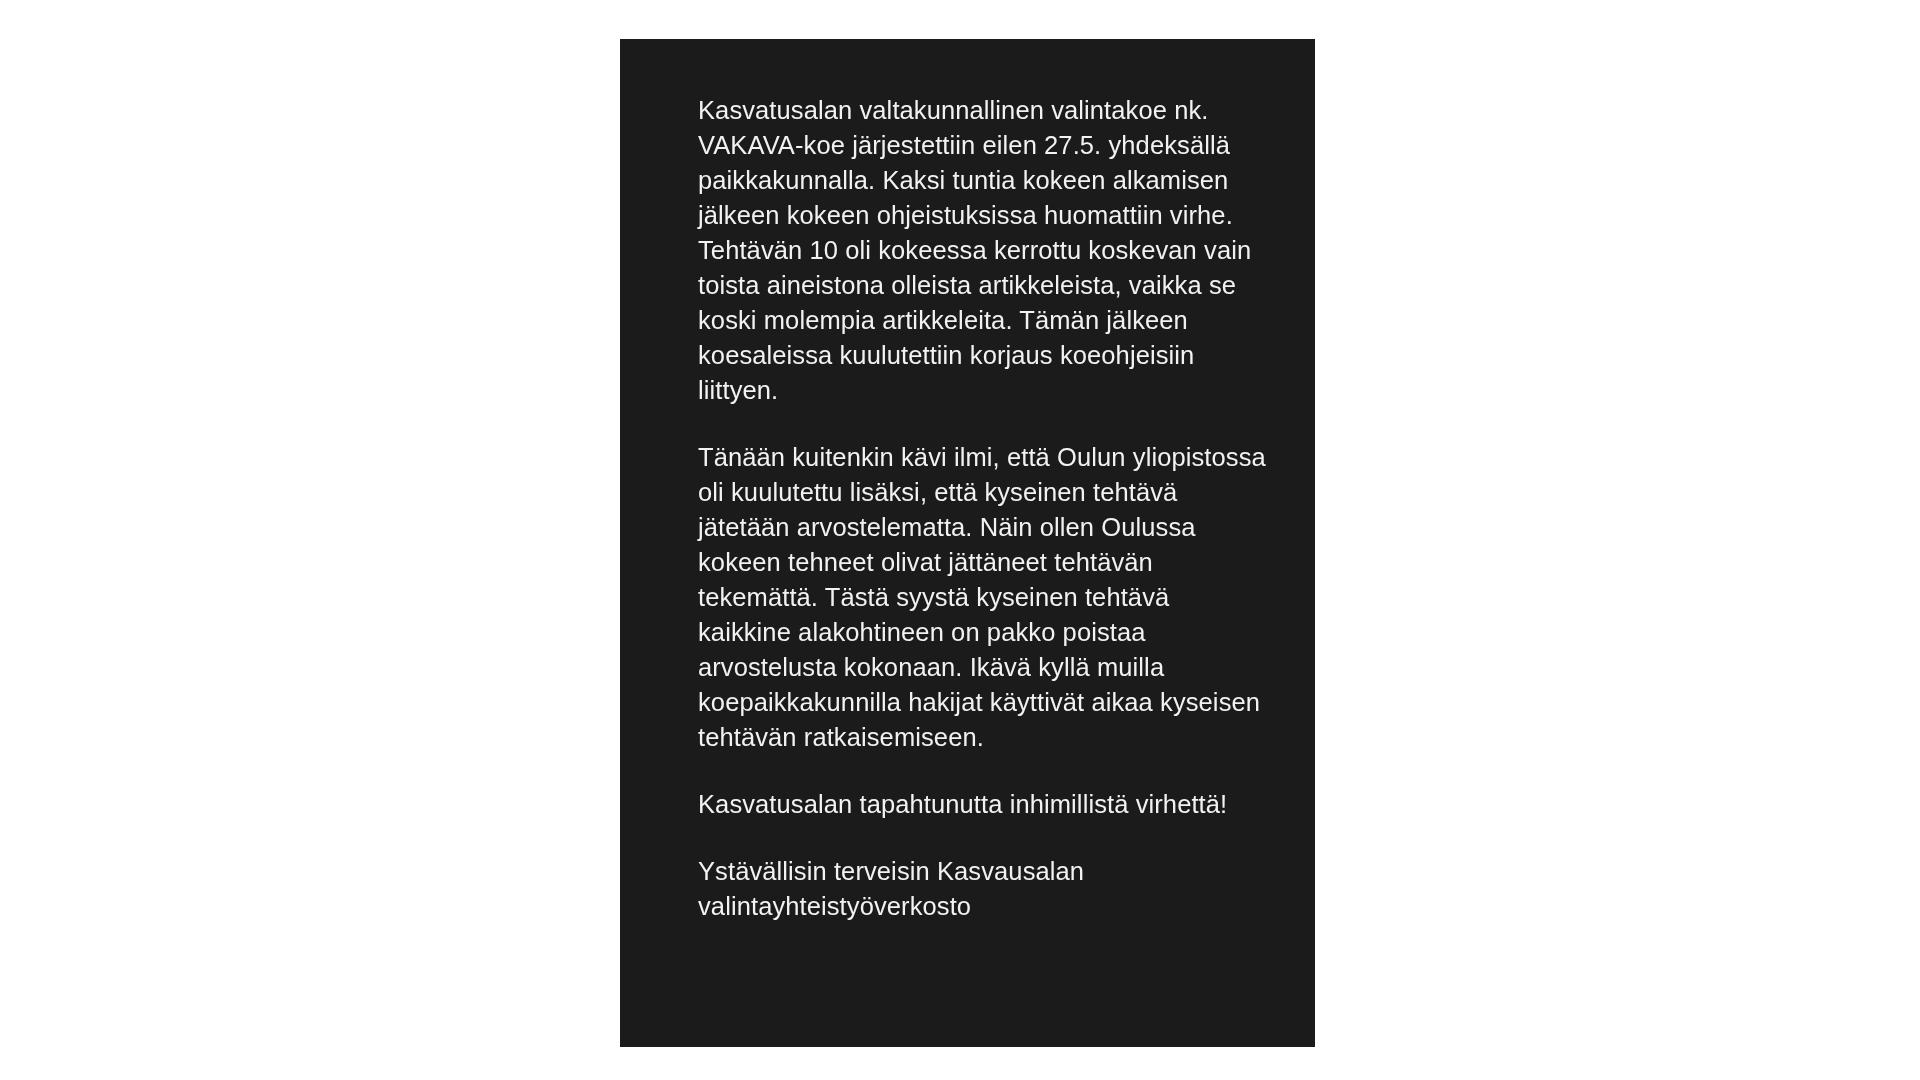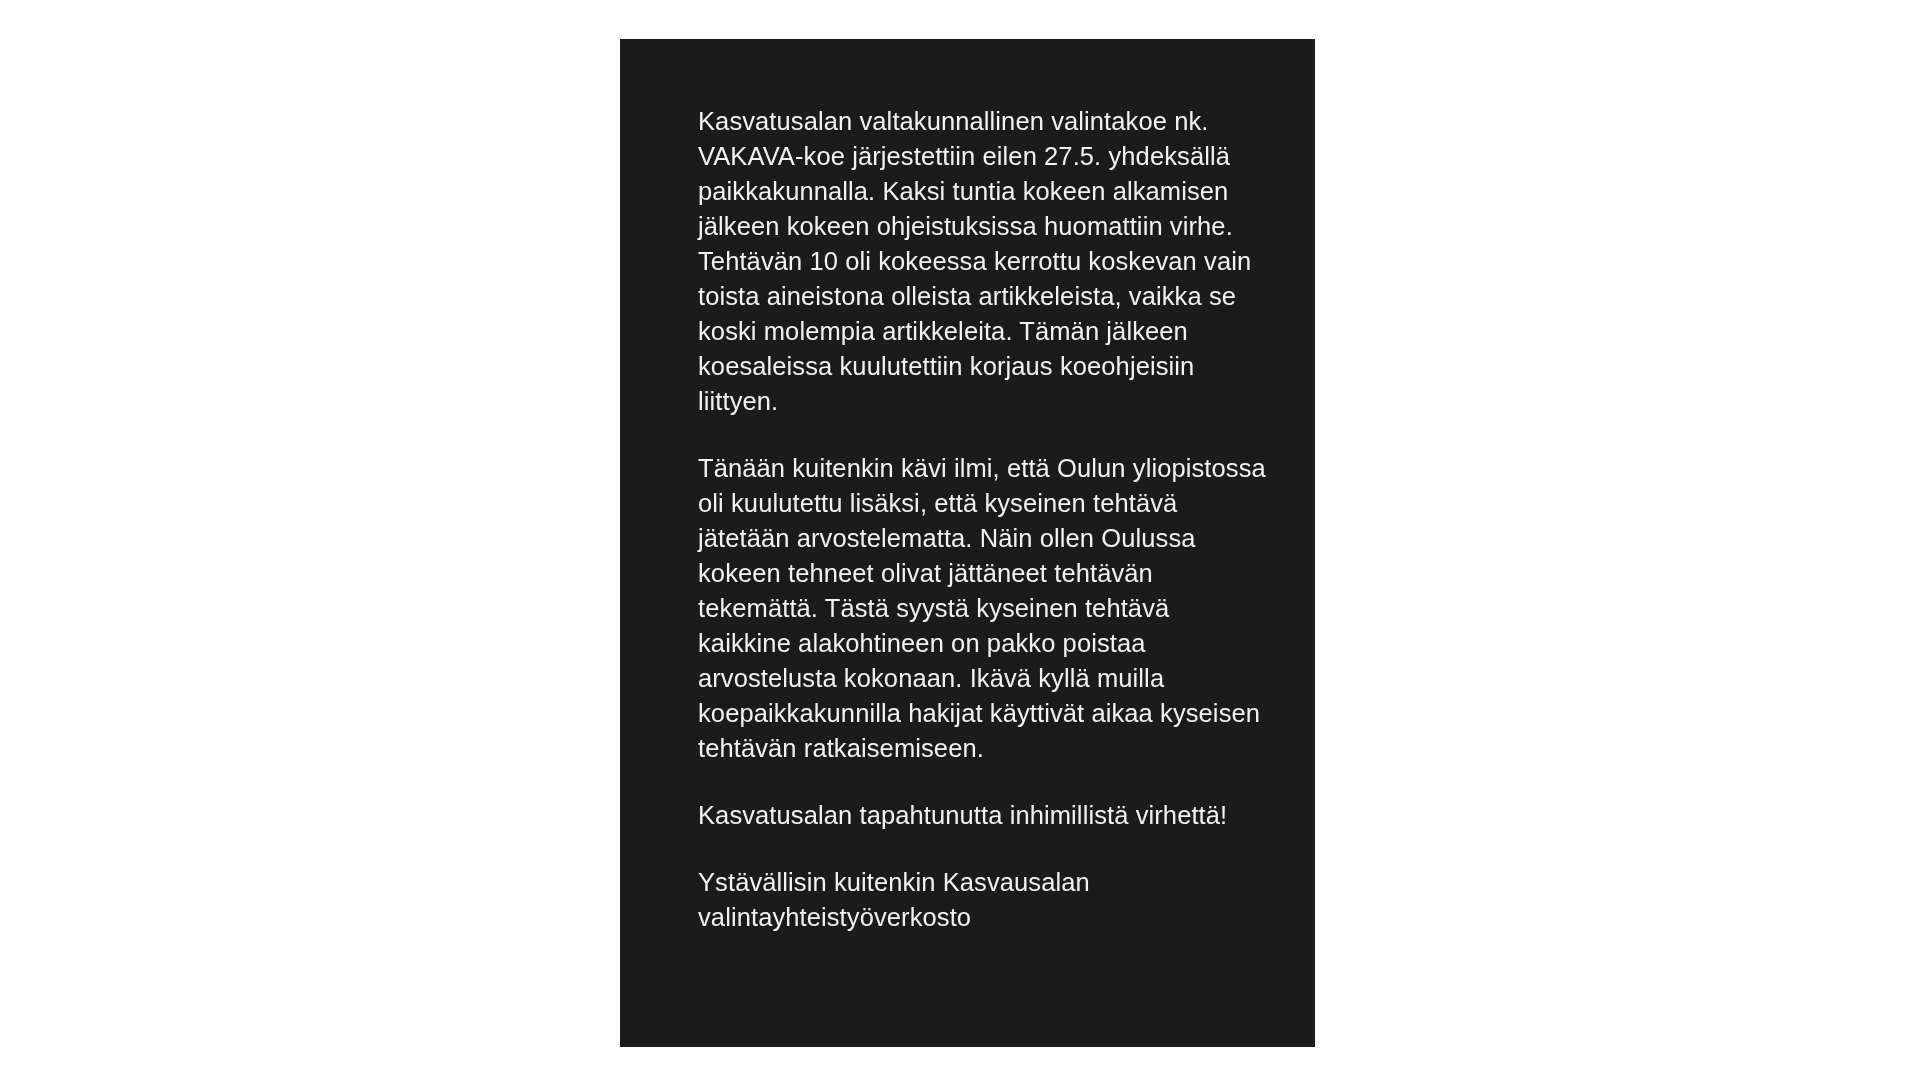--- a/index.html
+++ b/index.html
@@ -24,21 +24,21 @@
     left: 620px;
     top: 39px;
     width: 695px;
     height: 1008px;
     background: #1b1b1b;
     box-sizing: border-box;
   }
   .text-block {
     position: absolute;
     left: 78px;
-    top: 65px;
+    top: 54px;
     width: 570px;
   }
   .para {
     color: #f2f2f2;
     font-family: "Liberation Sans", sans-serif;
     font-size: 25.5px;
     line-height: 35px;
     letter-spacing: 0.1px;
     margin: 0 0 32px 0;
     white-space: pre-wrap;
@@ -50,16 +50,16 @@
 </style>
 </head>
 <body>
 
 <div class="page">
   <div class="card">
     <div class="text-block">
       <p class="para">Kasvatusalan valtakunnallinen valintakoe nk. VAKAVA-koe järjestettiin eilen 27.5. yhdeksällä paikkakunnalla. Kaksi tuntia kokeen alkamisen jälkeen kokeen ohjeistuksissa huomattiin virhe. Tehtävän 10 oli kokeessa kerrottu koskevan vain toista aineistona olleista artikkeleista, vaikka se koski molempia artikkeleita. Tämän jälkeen koesaleissa kuulutettiin korjaus koeohjeisiin liittyen.</p>
       <p class="para">Tänään kuitenkin kävi ilmi, että Oulun yliopistossa oli kuulutettu lisäksi, että kyseinen tehtävä jätetään arvostelematta. Näin ollen Oulussa kokeen tehneet olivat jättäneet tehtävän tekemättä. Tästä syystä kyseinen tehtävä kaikkine alakohtineen on pakko poistaa arvostelusta kokonaan. Ikävä kyllä muilla koepaikkakunnilla hakijat käyttivät aikaa kyseisen tehtävän ratkaisemiseen.</p>
       <p class="para">Kasvatusalan tapahtunutta inhimillistä virhettä!</p>
-      <p class="para">Ystävällisin kuitenkin Kasvausalan valintayhteistyöverkosto</p>
+      <p class="para">Ystävällisin terveisin Kasvausalan valintayhteistyöverkosto</p>
     </div>
   </div>
 </div>
 
 </body></html>

